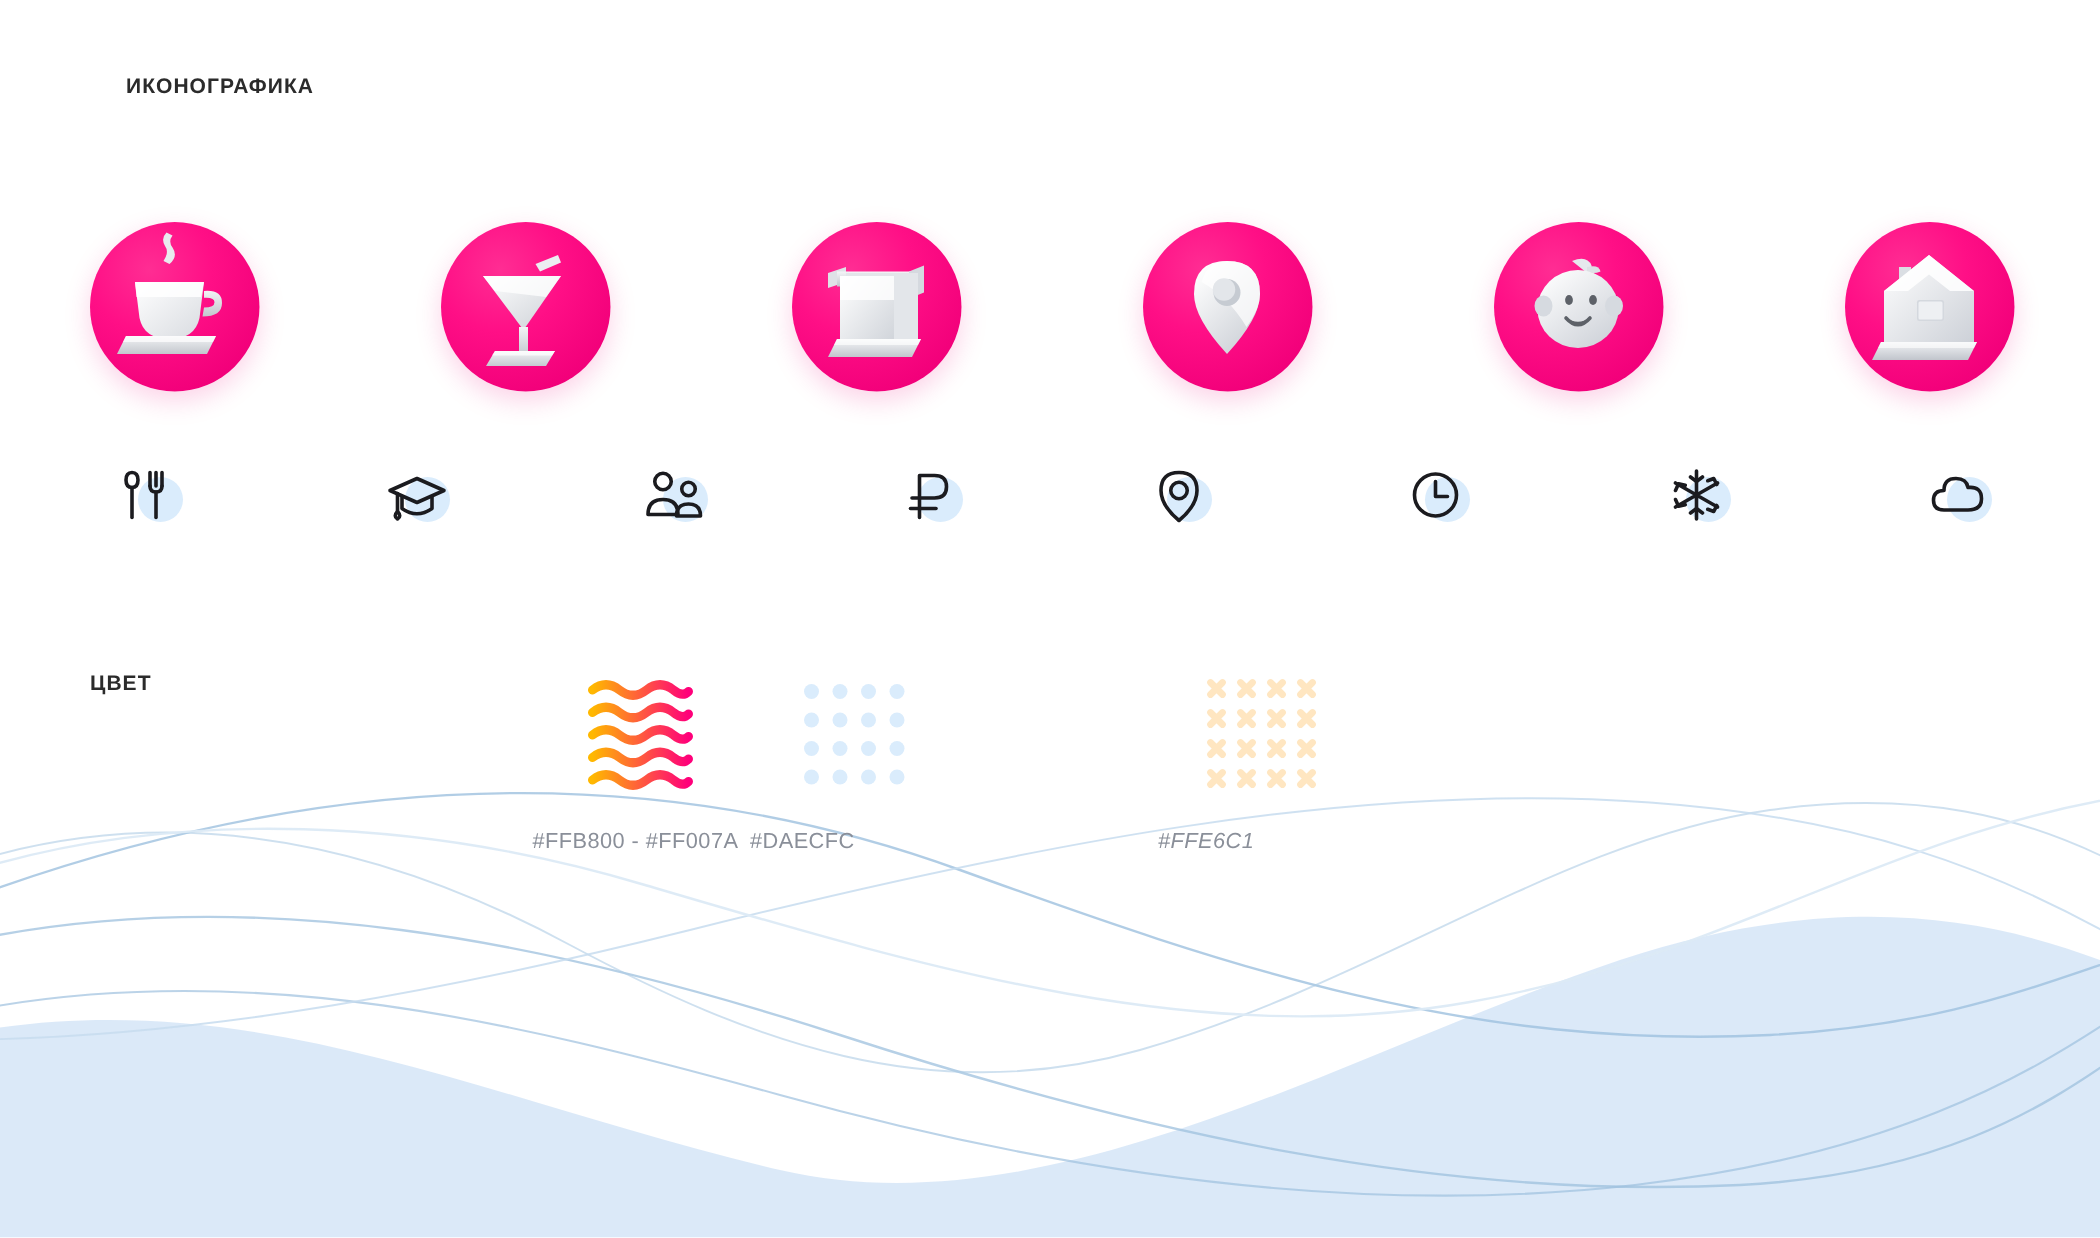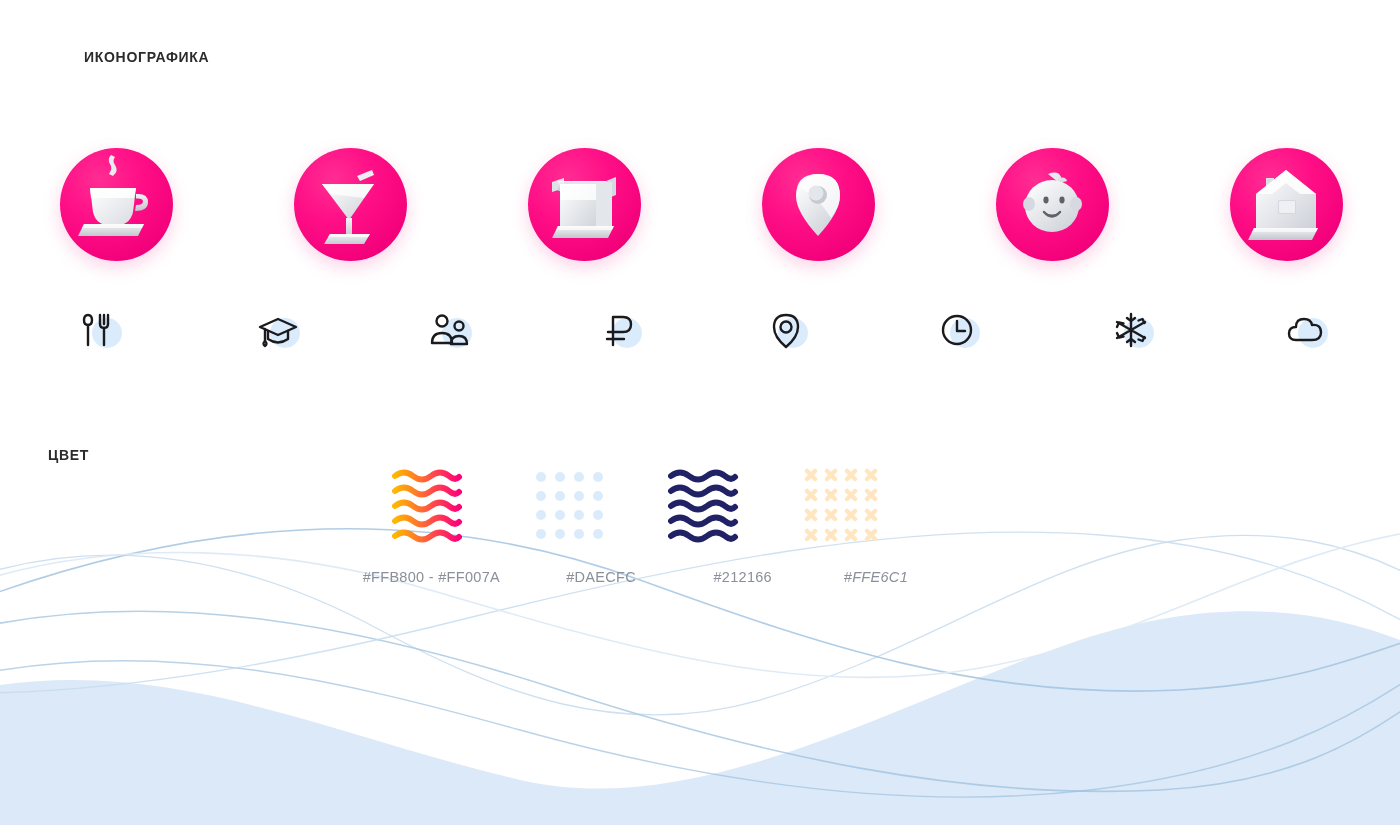--- a/index.html
+++ b/index.html
@@ -43,21 +43,21 @@
   .section-title {
     position: absolute;
     font-size: 14px;
     font-weight: bold;
     letter-spacing: 0.7px;
     color: #2b2b2b;
     text-transform: uppercase;
   }
 
   #title-icons { left: 60px; top: 49px; margin-left: 24px; }
-  #title-colors { left: 48px; top: 447px; }
+  #title-colors { left: 60px; top: 447px; }
 
   
   .icon-badges {
     position: absolute;
     left: 60px;
     top: 148px;
     width: 1290px;
     height: 115px;
   }
 
@@ -107,22 +107,22 @@
   .swatches {
     position: absolute;
     left: 355px;
     top: 448px;
     width: 700px;
     height: 130px;
   }
 
   .swatch {
     position: absolute;
-    top: 16px;
-    text-align: right;
+    top: 0;
+    text-align: left;
   }
 
   .swatch-art {
     width: 100%;
     height: 85px;
     display: flex;
     align-items: center;
     justify-content: center;
   }
 
@@ -397,32 +397,20 @@
               <circle cx="9" cy="66" r="5"></circle>
                 <circle cx="28" cy="66" r="5"></circle>
                 <circle cx="47" cy="66" r="5"></circle>
                 <circle cx="66" cy="66" r="5"></circle>
             </g>
           </svg>
         </div>
         <div class="swatch-label">#DAECFC</div>
       </div>
 
-      <div class="swatch" style="left:281px; width:136px;">
-        <div class="swatch-art">
-          <svg width="72" height="78" viewBox="0 0 72 78" fill="none" stroke="#212166" stroke-width="6" stroke-linecap="round">
-            <path d="M3 8 q9 -7 18 0 q9 7 18 0 q9 -7 18 0 q6 5 10 1"></path>
-            <path d="M3 23 q9 -7 18 0 q9 7 18 0 q9 -7 18 0 q6 5 10 1"></path>
-            <path d="M3 38 q9 -7 18 0 q9 7 18 0 q9 -7 18 0 q6 5 10 1"></path>
-            <path d="M3 53 q9 -7 18 0 q9 7 18 0 q9 -7 18 0 q6 5 10 1"></path>
-            <path d="M3 68 q9 -7 18 0 q9 7 18 0 q9 -7 18 0 q6 5 10 1"></path>
-          </svg>
-        </div>
-        <div class="swatch-label">#212166</div>
-      </div>
 
       <div class="swatch" style="left:417px; width:136px;font-style:italic;">
         <div class="swatch-art">
           <svg width="76" height="82" viewBox="0 0 76 82" fill="none" stroke="#FFE6C1" stroke-width="4.5" stroke-linecap="round">
             <g>
               <path d="M5 5 L13 13 M13 5 L5 13"></path>
                 <path d="M25 5 L33 13 M33 5 L25 13"></path>
               <path d="M45 5 L53 13 M53 5 L45 13"></path>
                 <path d="M65 5 L73 13 M73 5 L65 13"></path>
               <path d="M5 25 L13 33 M13 25 L5 33"></path>

